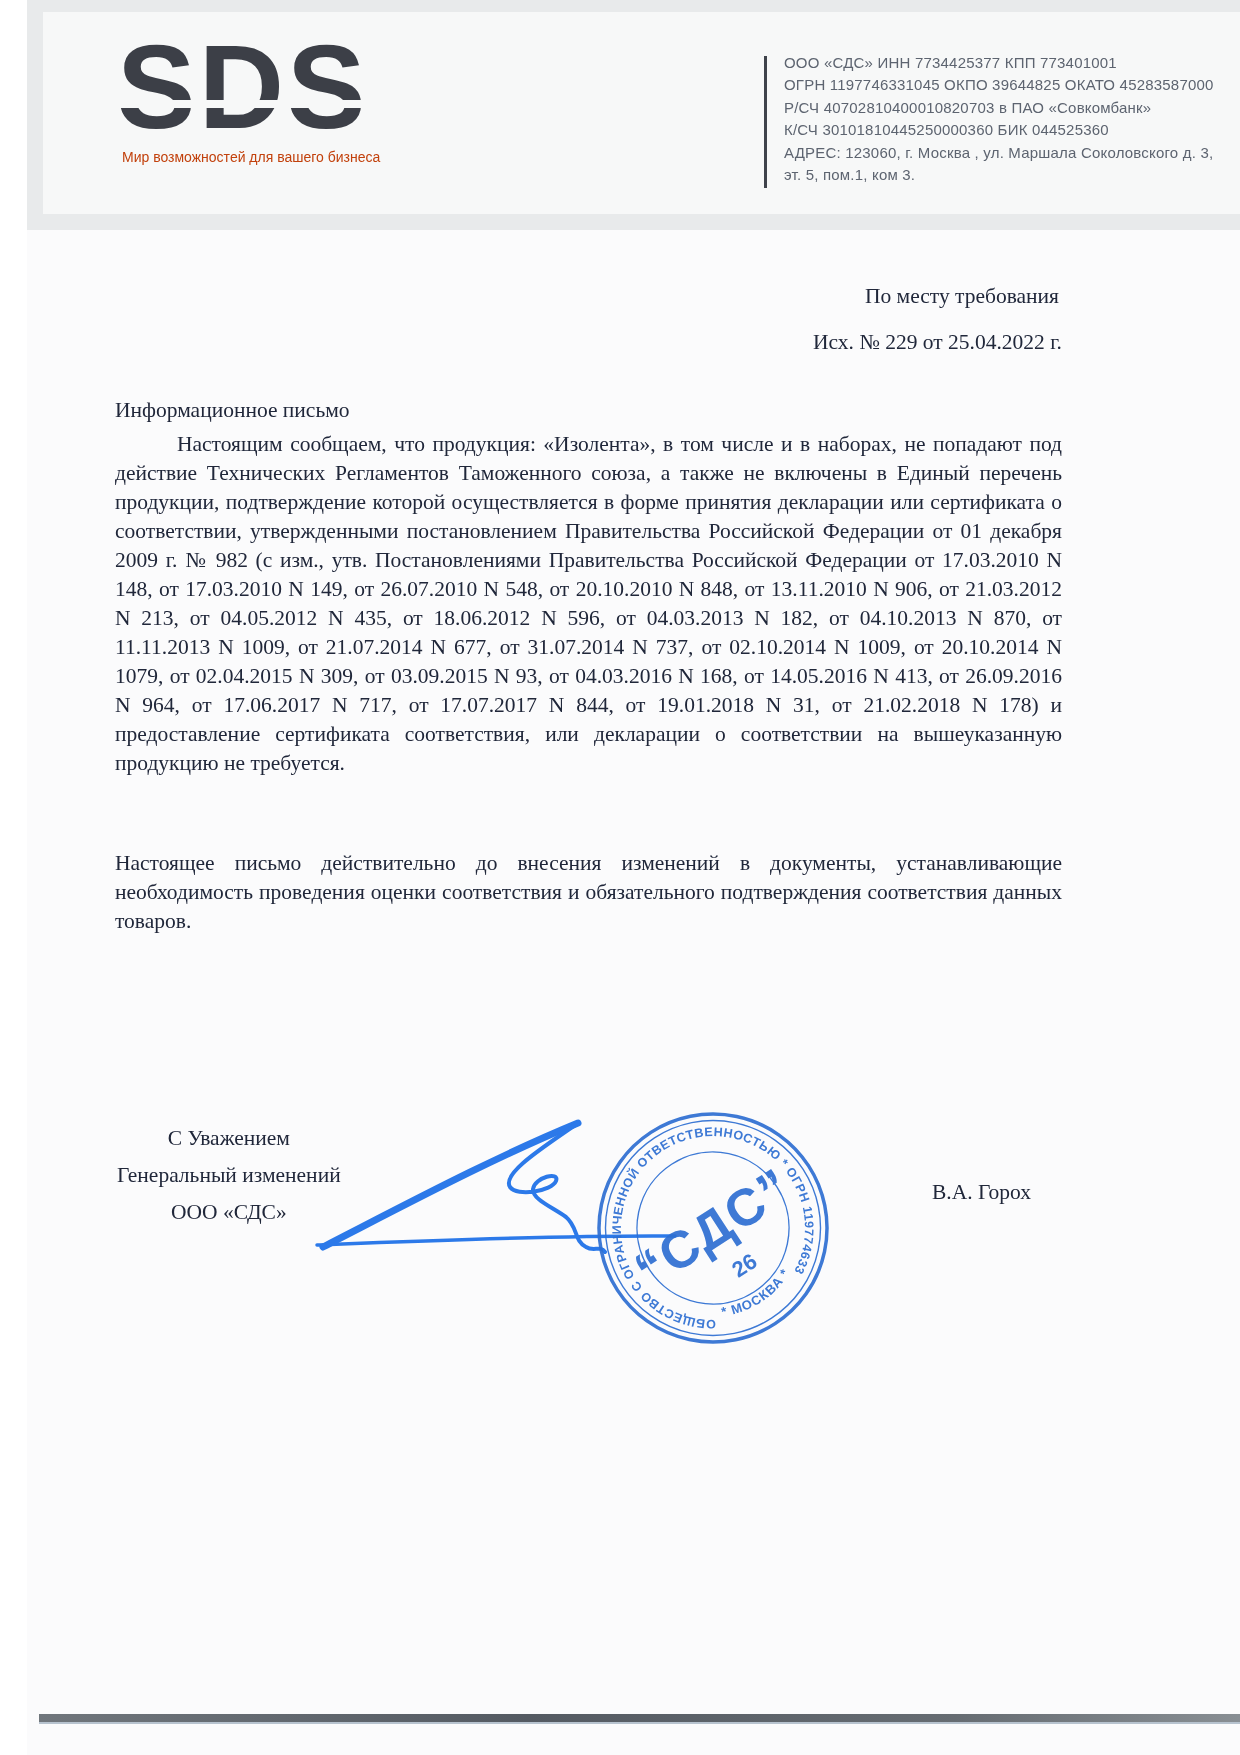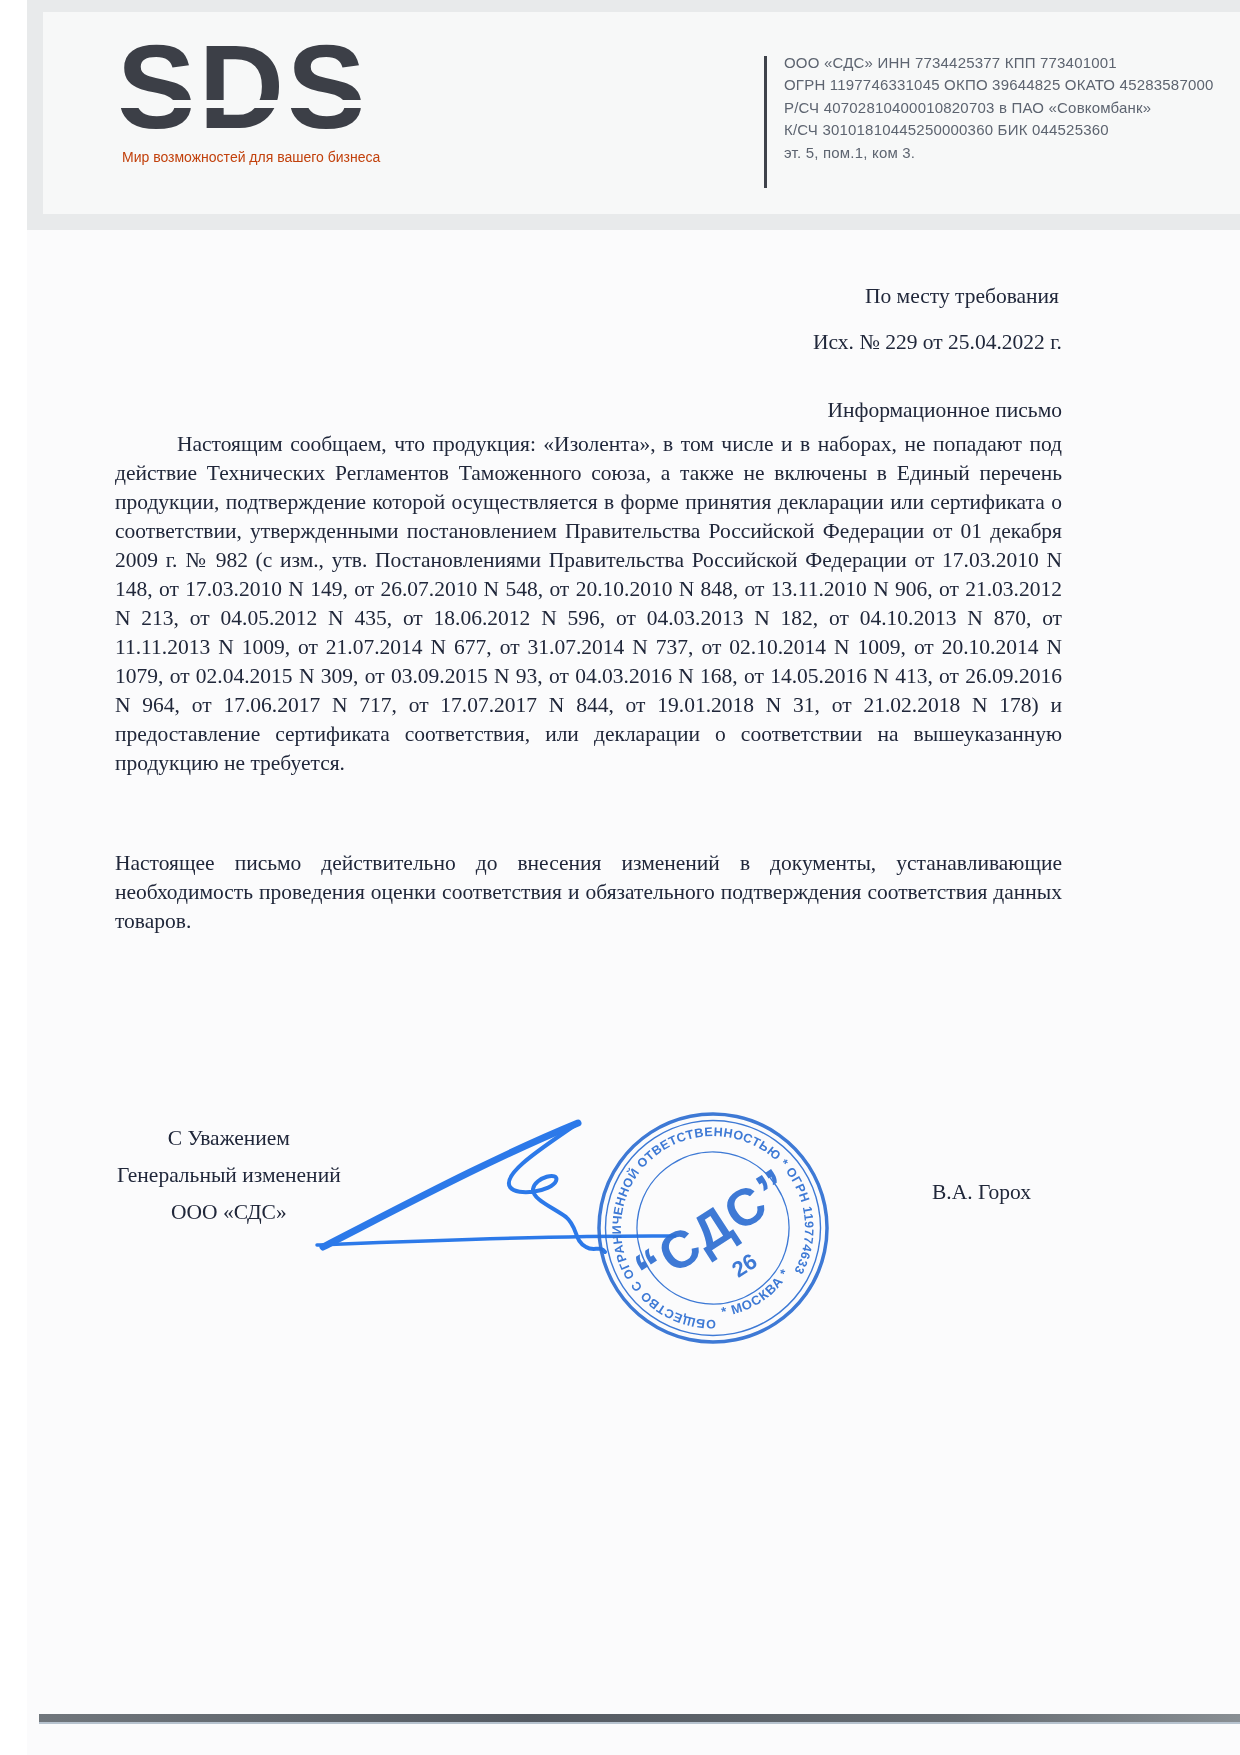--- a/index.html
+++ b/index.html
@@ -24,21 +24,21 @@
   }
   .details-rule{position:absolute;left:737px;top:56px;width:3px;height:132px;background:#3f434b;}
   .company-details{
     position:absolute;left:757px;top:52px;
     font-family:"Liberation Sans",sans-serif;font-size:15px;line-height:22.4px;
     color:#5d6470;letter-spacing:0.2px;
   }
   
   .addressee{position:absolute;top:284px;right:208px;font-size:21.5px;}
   .ref-line{position:absolute;top:330px;right:205px;font-size:21.5px;}
-  .letter-title{position:absolute;left:88px;top:398px;width:947px;text-align:right;font-size:21.5px;}
+  .letter-title{position:absolute;left:88px;top:398px;width:947px;text-align:left;font-size:21.5px;}
   
   .para{position:absolute;left:88px;width:947px;font-size:21.5px;line-height:29px;text-align:justify;}
   .para1{top:430px;text-indent:62px;}
   .para2{top:849px;}
   
   .closing{position:absolute;left:90px;top:1120px;font-size:21.5px;line-height:37px;text-align:center;}
   .signer-name{position:absolute;left:905px;top:1180px;font-size:21.5px;}
   .signature-svg{position:absolute;left:268px;top:1095px;width:400px;height:180px;}
   .stamp-svg{
     position:absolute;left:566px;top:1108px;width:240px;height:240px;
@@ -64,20 +64,21 @@
   <div class="logo-text">SDS</div>
   <div class="logo-stripe"></div>
   <div class="logo-tagline">Мир возможностей для вашего бизнеса</div>
 
   <div class="details-rule"></div>
   <div class="company-details">
     <div>ООО «СДС»   ИНН 7734425377   КПП 773401001</div>
     <div>ОГРН 1197746331045   ОКПО 39644825   ОКАТО 45283587000</div>
     <div>Р/СЧ 40702810400010820703 в ПАО «Совкомбанк»</div>
     <div>К/СЧ 30101810445250000360   БИК 044525360</div>
+    <div>АДРЕС: 123060, г. Москва , ул. Маршала Соколовского д. 3,</div>
     <div>эт. 5, пом.1, ком 3.</div>
   </div>
 
   <div class="addressee">По месту требования</div>
   <div class="ref-line">Исх. № 229 от 25.04.2022 г.</div>
 
   <div class="letter-title">Информационное письмо</div>
   <div class="para para1">Настоящим сообщаем, что продукция: «Изолента», в том числе и в наборах, не попадают под действие Технических Регламентов Таможенного союза, а также не включены в Единый перечень продукции, подтверждение которой осуществляется в форме принятия декларации или сертификата о соответствии, утвержденными постановлением Правительства Российской Федерации от 01 декабря 2009 г. № 982 (с изм., утв. Постановлениями Правительства Российской Федерации от 17.03.2010 N 148, от 17.03.2010 N 149, от 26.07.2010 N 548, от 20.10.2010 N 848, от 13.11.2010 N 906, от 21.03.2012 N 213, от 04.05.2012 N 435, от 18.06.2012 N 596, от 04.03.2013 N 182, от 04.10.2013 N 870, от 11.11.2013 N 1009, от 21.07.2014 N 677, от 31.07.2014 N 737, от 02.10.2014 N 1009, от 20.10.2014 N 1079, от 02.04.2015 N 309, от 03.09.2015 N 93, от 04.03.2016 N 168, от 14.05.2016 N 413, от 26.09.2016 N 964, от 17.06.2017 N 717, от 17.07.2017 N 844, от 19.01.2018 N 31, от 21.02.2018 N 178) и предоставление сертификата соответствия, или декларации о соответствии на вышеуказанную продукцию не требуется.</div>
   <div class="para para2">Настоящее письмо действительно до внесения изменений в документы, устанавливающие необходимость проведения оценки соответствия и обязательного подтверждения соответствия данных товаров.</div>
 

